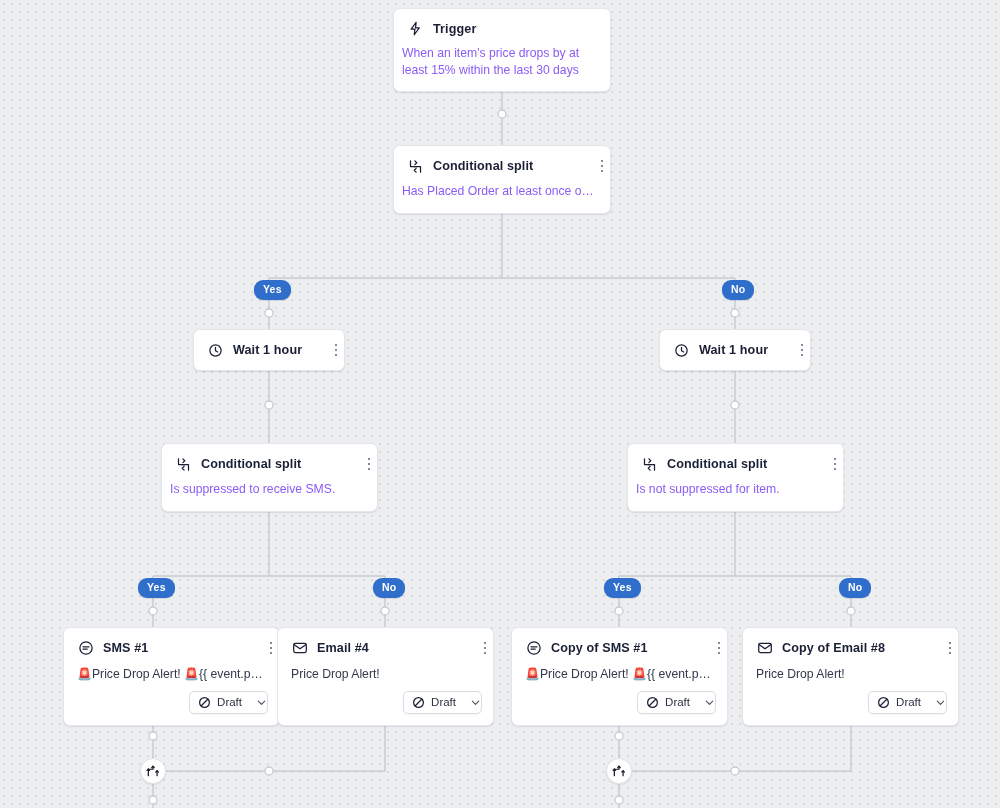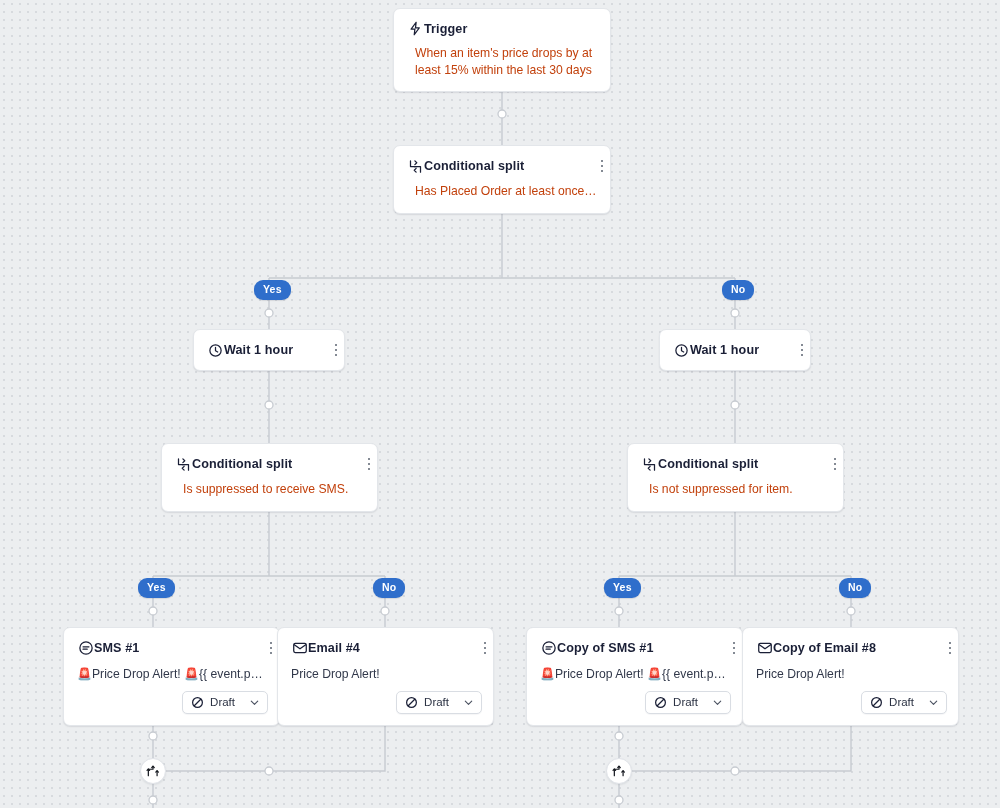--- a/index.html
+++ b/index.html
@@ -55,20 +55,21 @@
     background: #ffffff;
     border: 1px solid #e3e6ea;
     border-radius: 7px;
     box-shadow: 0 1px 2px rgba(18,24,40,0.06), 0 1px 1px rgba(18,24,40,0.04);
   }
 
   .node-head {
     display: flex;
     align-items: center;
     padding: 11px 2px 0 13px;
+    gap: 9px;
   }
 
   .node-icon {
     width: 17px;
     height: 17px;
     flex: 0 0 17px;
     display: flex;
     align-items: center;
     justify-content: center;
     color: #1a1f36;
@@ -103,24 +104,24 @@
   }
   .kebab i {
     display: block;
     width: 2.6px;
     height: 2.6px;
     border-radius: 50%;
     background: #5b6370;
   }
 
   .node-body {
-    padding: 8px 13px 13px 21px;
+    padding: 8px 13px 13px 8px;
     font-size: 12.2px;
     line-height: 16.5px;
-    color: #c2410c;
+    color: #8b5cf6;
     white-space: nowrap;
     overflow: hidden;
     text-overflow: ellipsis;
   }
 
   .node-body.wrap { white-space: normal; }
 
   
   .msg-preview {
     padding: 9px 13px 0 13px;
@@ -144,21 +145,21 @@
     padding: 8px 11px 11px 11px;
   }
 
   .status-chip {
     display: inline-flex;
     align-items: center;
     gap: 6px;
     border: 1px solid #d9dde3;
     border-radius: 5px;
     background: #ffffff;
-    padding: 4px 7px 4px 8px;
+    padding: 4px 0 4px 8px;
     font-size: 11.5px;
     color: #2b3243;
     cursor: pointer;
     box-shadow: 0 1px 1px rgba(18,24,40,0.04);
   }
 
   .status-chip .chip-label { line-height: 13px; font-weight: 400; }
 
   .chev {
     width: 11px; height: 11px;
@@ -431,21 +432,21 @@
         <span class="chip-label">Draft</span>
         <span class="chev">
           <svg width="11" height="11" viewBox="0 0 24 24" fill="none" stroke="currentColor" stroke-width="2.4" stroke-linecap="round" stroke-linejoin="round">
               <path d="M5 9 l7 7 7-7"></path>
             </svg>
         </span>
       </span>
     </div>
   </div>
 
-  <div class="node" style="left:526px; top:627px; width:217px;">
+  <div class="node" style="left:511px; top:627px; width:217px;">
     <div class="node-head">
       <span class="node-icon">
         <svg width="16" height="16" viewBox="0 0 24 24" fill="none" stroke="currentColor" stroke-width="1.9" stroke-linecap="round" stroke-linejoin="round">
           <circle cx="12" cy="12" r="9.2"></circle>
           <path d="M7.6 10.2 h8.8"></path>
           <path d="M7.6 13.8 h6.2"></path>
         </svg>
       </span>
       <span class="node-title">Copy of SMS #1</span>
       <span class="kebab">

